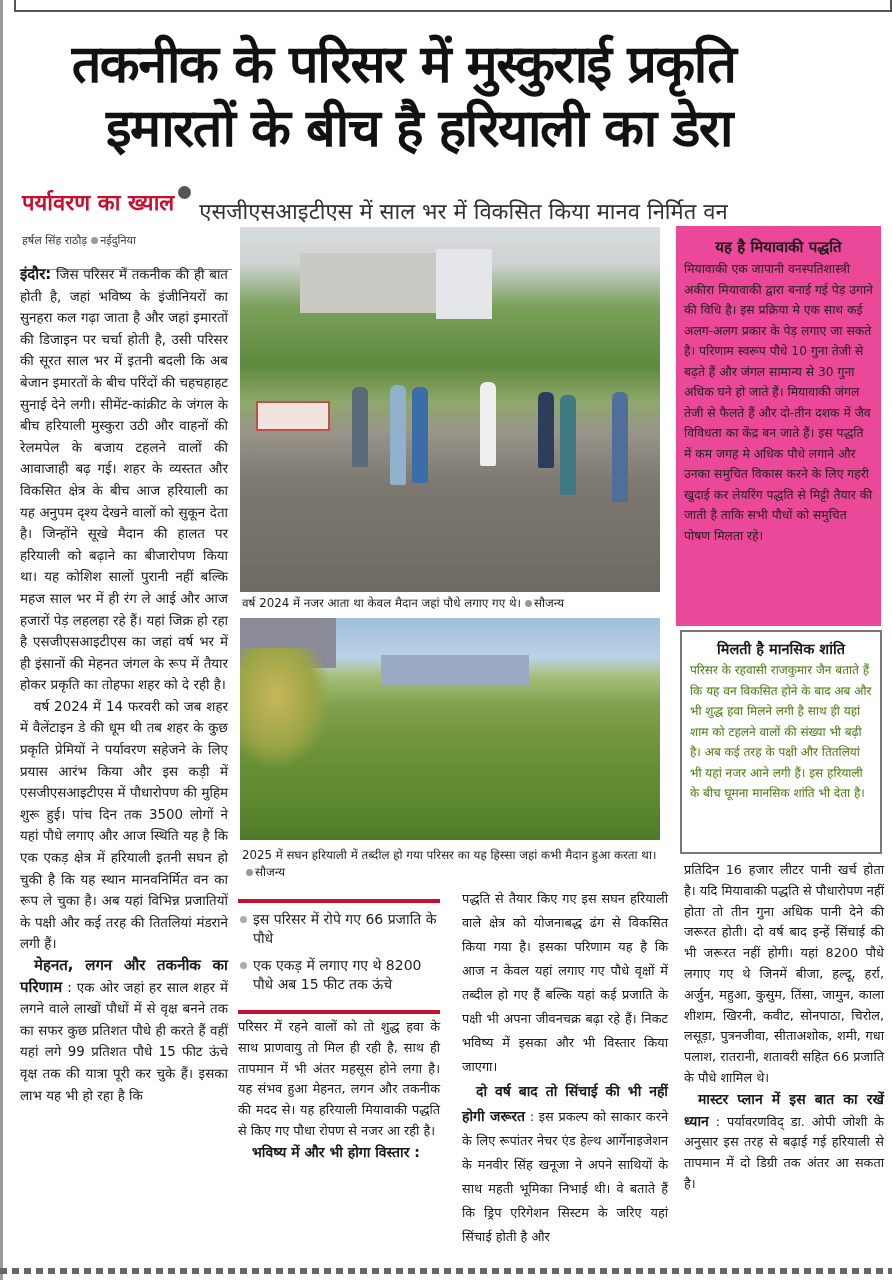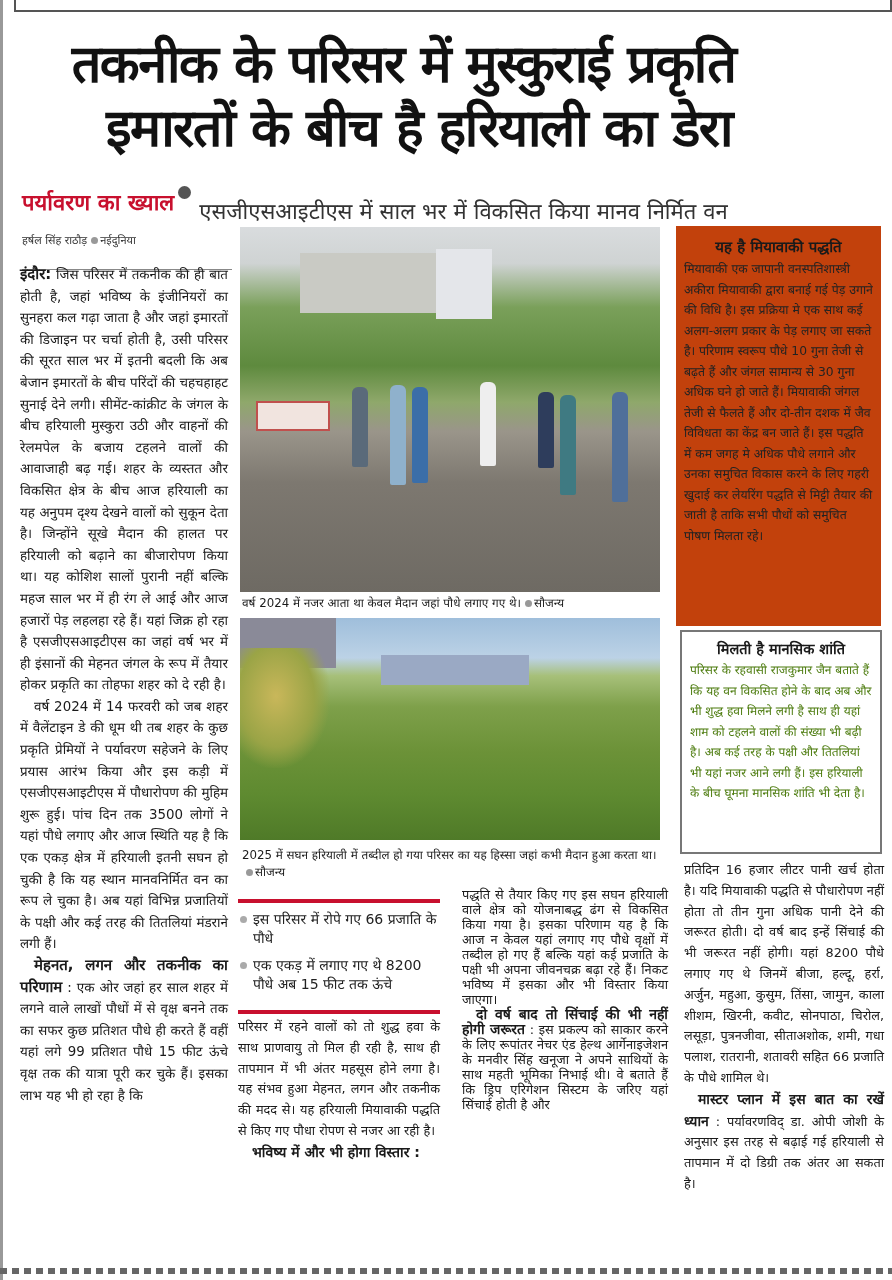--- a/index.html
+++ b/index.html
@@ -46,25 +46,25 @@
   .caption .cdot { display: inline-block; width: 7px; height: 7px; border-radius: 50%; background: #999; margin: 0 2px 0 4px; }
   .cap-1 { left: 242px; top: 595px; width: 418px; }
   .cap-2 { left: 242px; top: 847px; width: 418px; }
 
   .redbar { position: absolute; left: 238px; height: 4px; background: #c8102e; width: 202px; }
   .highlights { position: absolute; left: 238px; top: 910px; width: 202px; }
   .highlights .hl { display: flex; font-size: 14px; line-height: 19px; color: #222; margin-bottom: 8px; }
   .highlights .hl .hdot { flex: 0 0 auto; width: 7px; height: 7px; border-radius: 50%; background: #aaa; margin: 6px 6px 0 2px; }
 
   .col-2 { left: 238px; top: 1017px; width: 202px; font-size: 12.8px; line-height: 20.8px; }
-  .col-3 { left: 462px; top: 887px; width: 206px; font-size: 12.8px; line-height: 15px; }
+  .col-3 { left: 462px; top: 887px; width: 206px; font-size: 12.8px; line-height: 24px; }
   .col-4 { left: 684px; top: 860px; width: 200px; font-size: 12.8px; line-height: 20.8px; }
   .col-2 .subhd, .col-3 .subhd, .col-4 .subhd { font-weight: bold; font-size: 14px; }
 
-  .sidebar-box-1 { position: absolute; left: 676px; top: 226px; width: 205px; height: 400px; background: #c2410c; padding: 10px 8px 0 8px; }
+  .sidebar-box-1 { position: absolute; left: 676px; top: 226px; width: 205px; height: 400px; background: #ec4899; padding: 10px 8px 0 8px; }
   .sidebar-box-1 .sb-title { font-weight: bold; font-size: 15px; text-align: center; margin-bottom: 3px; }
   .sidebar-box-1 .sb-body { font-size: 12.3px; line-height: 20.5px; color: #222; }
   .sidebar-box-2 { position: absolute; left: 680px; top: 630px; width: 202px; height: 224px; border: 2px solid #777; background: #fff; padding: 6px 8px; }
   .sidebar-box-2 .sb-title { font-weight: bold; font-size: 14.5px; text-align: center; margin-bottom: 2px; }
   .sidebar-box-2 .sb-body { font-size: 12px; line-height: 20.5px; color: #4d7c0f; }
 
   .dashed-bottom { position: absolute; left: 0; top: 1268px; width: 892px; height: 6px;
     background: repeating-linear-gradient(90deg, #666 0 7px, transparent 7px 12px); }
 </style>
 </head>

